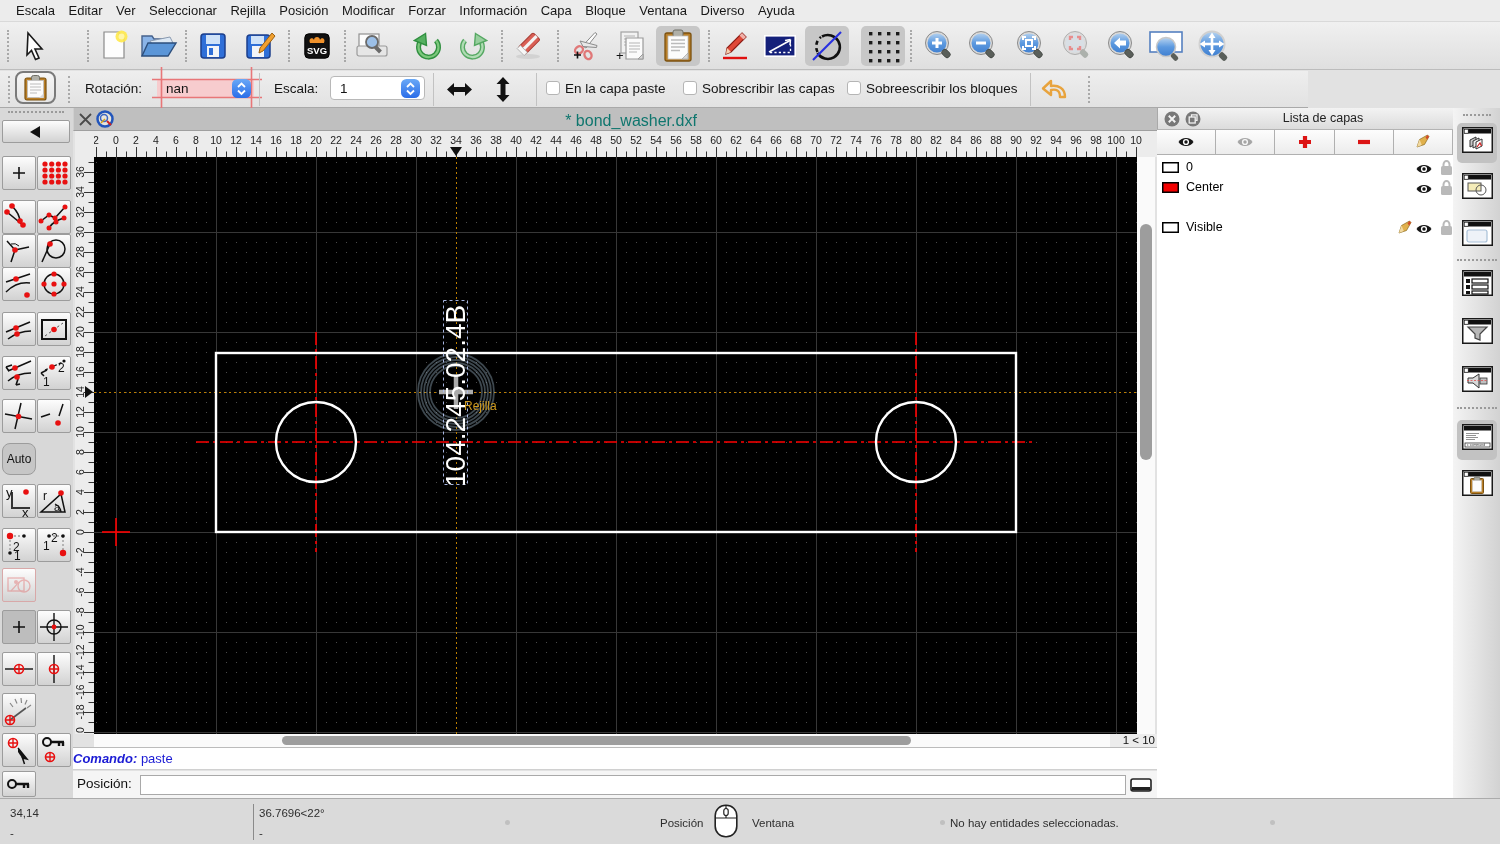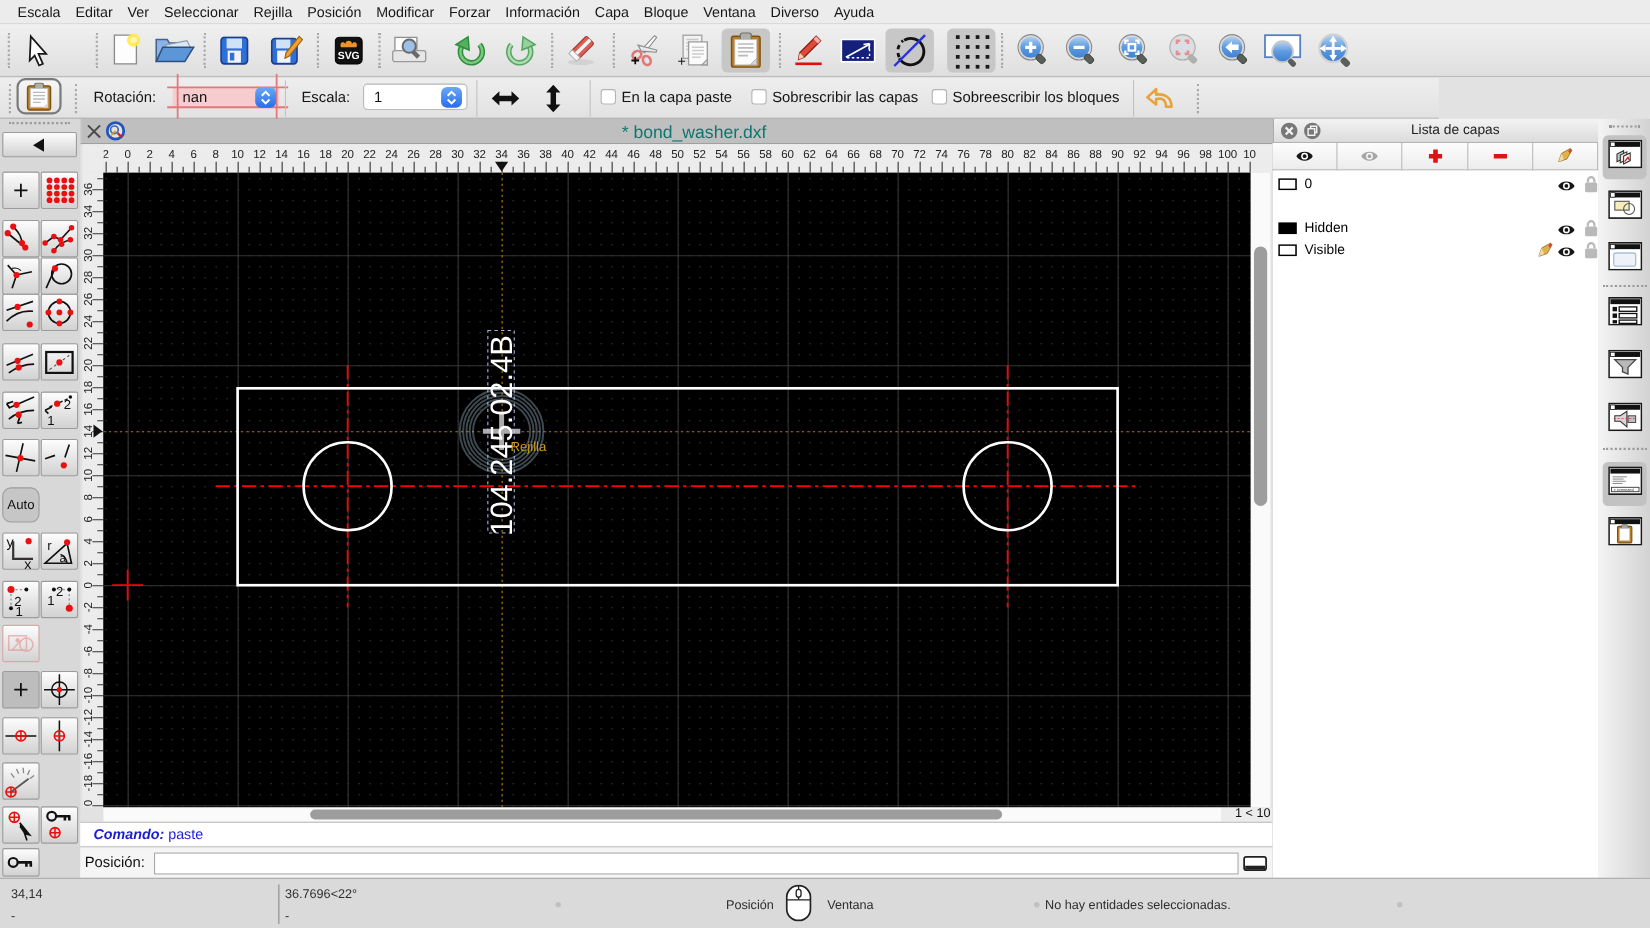--- a/index.html
+++ b/index.html
@@ -21,21 +21,21 @@
 #tabtitle{position:absolute;left:531px;top:112px;width:200px;text-align:center;font-size:16px;color:#0f766e}
 #hruler{left:94px;top:131px;width:1063px;height:26px;background:#ececec}
 #vruler{left:75px;top:157px;width:19px;height:577px;background:#ececec}
 #rulercorner{left:75px;top:131px;width:19px;height:26px;background:#ececec}
 #canvas{left:94px;top:157px;width:1043px;height:577px;background:#000}
 #vscroll{left:1137px;top:157px;width:18px;height:577px;background:#fafafa}
 #vthumb{position:absolute;left:1140px;top:224px;width:12px;height:236px;background:#9d9d9d;border-radius:6px}
 #hscroll{left:94px;top:734px;width:1016px;height:13px;background:#fafafa}
 #hthumb{position:absolute;left:282px;top:736px;width:629px;height:9px;background:#9d9d9d;border-radius:4.5px}
 #scrollcorner{left:1110px;top:734px;width:47px;height:13px;background:#ececec;font-size:11.5px;color:#111;text-align:right;padding:0 2px;line-height:13px}
-#comandorow{left:73px;top:747px;width:1084px;height:23px;background:#fff;border-bottom:1px solid #d0d0d0;border-top:1px solid #bbb;font-size:13px;line-height:22px;color:#1b1bd4;padding-left:12px}
+#comandorow{left:73px;top:747px;width:1084px;height:23px;background:#fff;border-bottom:1px solid #d0d0d0;border-top:1px solid #bbb;font-size:13px;line-height:22px;color:#1b1bd4;padding-left:0}
 #posrow{left:73px;top:771px;width:1084px;height:27px;background:#f5f5f5;font-size:13.5px;color:#111}
 #posinput{position:absolute;left:140px;top:775px;width:986px;height:20px;background:#fff;border:1px solid #a9a9a9}
 
 #dock{left:1157px;top:108px;width:296px;height:690px;background:#ececec;border-left:1px solid #a9a9a9}
 #docktitle{left:1157px;top:108px;width:296px;height:22px;background:linear-gradient(#f3f3f3,#dcdcdc);border-bottom:1px solid #b4b4b4;border-left:1px solid #a9a9a9}
 #dockbtns{left:1157px;top:130px;width:296px;height:25px;display:flex}
 .dockbtn{flex:1;border-right:1px solid #b0b0b0;border-bottom:1px solid #b0b0b0;background:linear-gradient(#fdfdfd,#ececec);display:flex;align-items:center;justify-content:center}
 #layerlist{left:1157px;top:155px;width:296px;height:643px;background:#fff}
 .lrow{position:absolute;height:20px;font-size:12.5px;color:#000;line-height:20px}
 
@@ -948,25 +948,25 @@
         <rect x="0.75" y="0.75" width="15.5" height="9.5" fill="#fff" stroke="#000" stroke-width="1.5"></rect>
       </svg>
       <span style="position:absolute;left:29px">0</span>
       <svg class="abs" style="left:259px;top:4px" width="17" height="16">
         <use href="#eyeic"></use>
       </svg>
       <svg class="abs" style="left:283px;top:3px" width="13" height="15">
         <use href="#lockic"></use>
       </svg>
     </div>
-<div class="lrow" style="left:0;top:42px;width:296px">
+<div class="lrow" style="left:0;top:22px;width:296px">
       <svg class="abs" style="left:5px;top:5px" width="17" height="11">
-        <rect x="0.75" y="0.75" width="15.5" height="9.5" fill="#000" stroke="#000" stroke-width="1.5"></rect>
-      </svg>
-      <span style="position:absolute;left:29px">Hidden</span>
+        <rect x="0.75" y="0.75" width="15.5" height="9.5" fill="#f20000" stroke="#000" stroke-width="1.5"></rect>
+      </svg>
+      <span style="position:absolute;left:29px">Center</span>
       <svg class="abs" style="left:259px;top:4px" width="17" height="16">
         <use href="#eyeic"></use>
       </svg>
       <svg class="abs" style="left:283px;top:3px" width="13" height="15">
         <use href="#lockic"></use>
       </svg>
     </div>
 <div class="lrow" style="left:0;top:62px;width:296px">
       <svg class="abs" style="left:5px;top:5px" width="17" height="11">
         <rect x="0.75" y="0.75" width="15.5" height="9.5" fill="#fff" stroke="#000" stroke-width="1.5"></rect>

